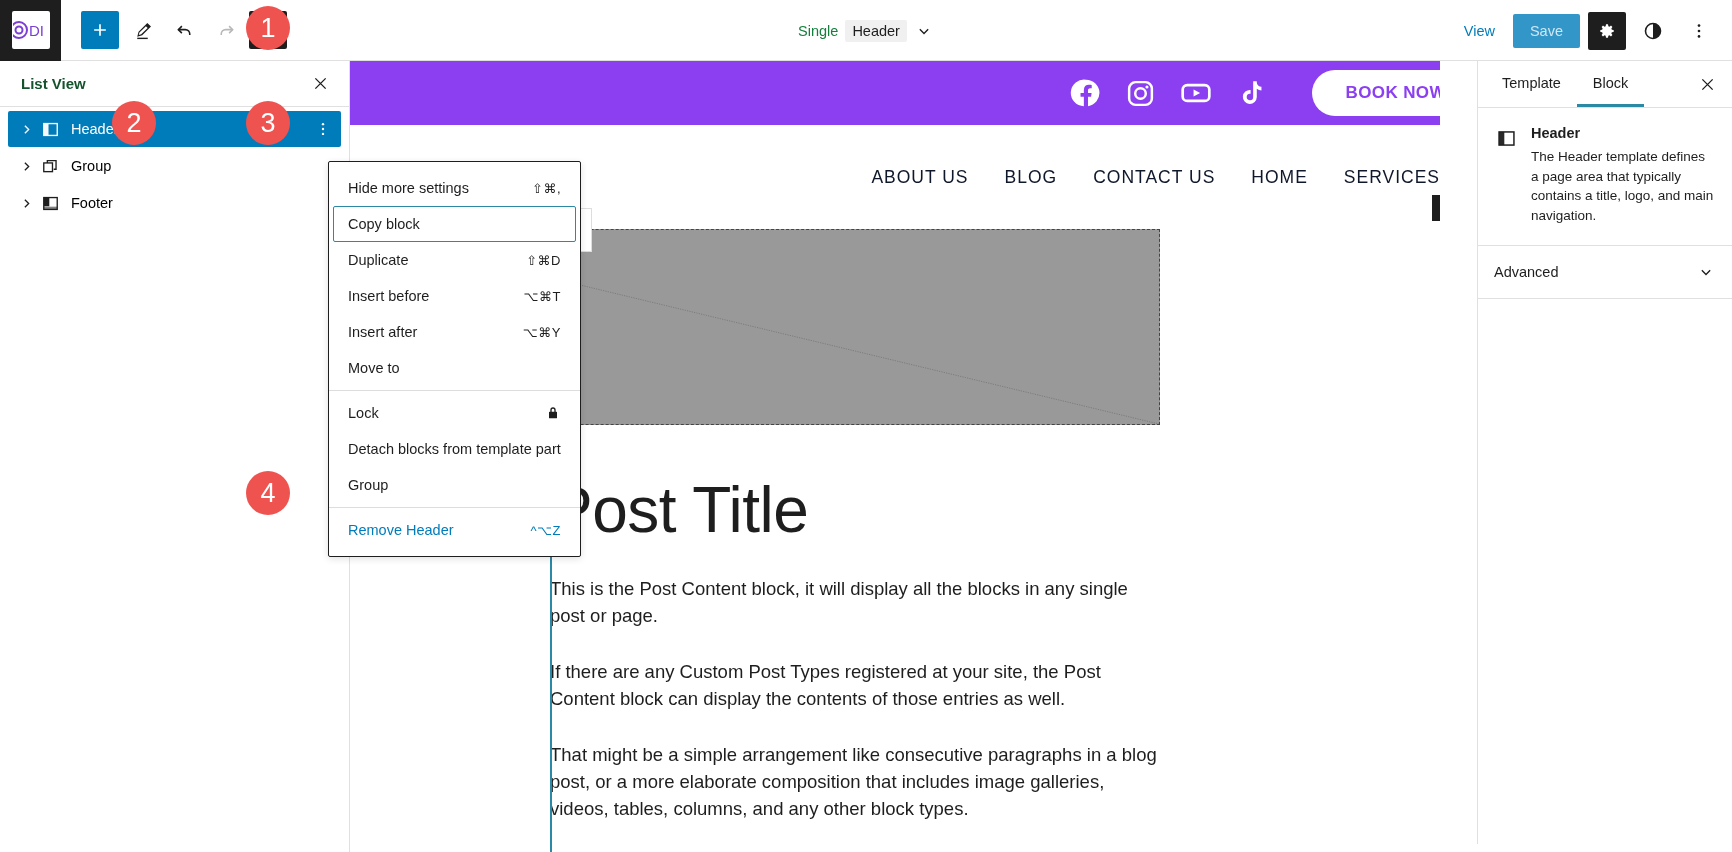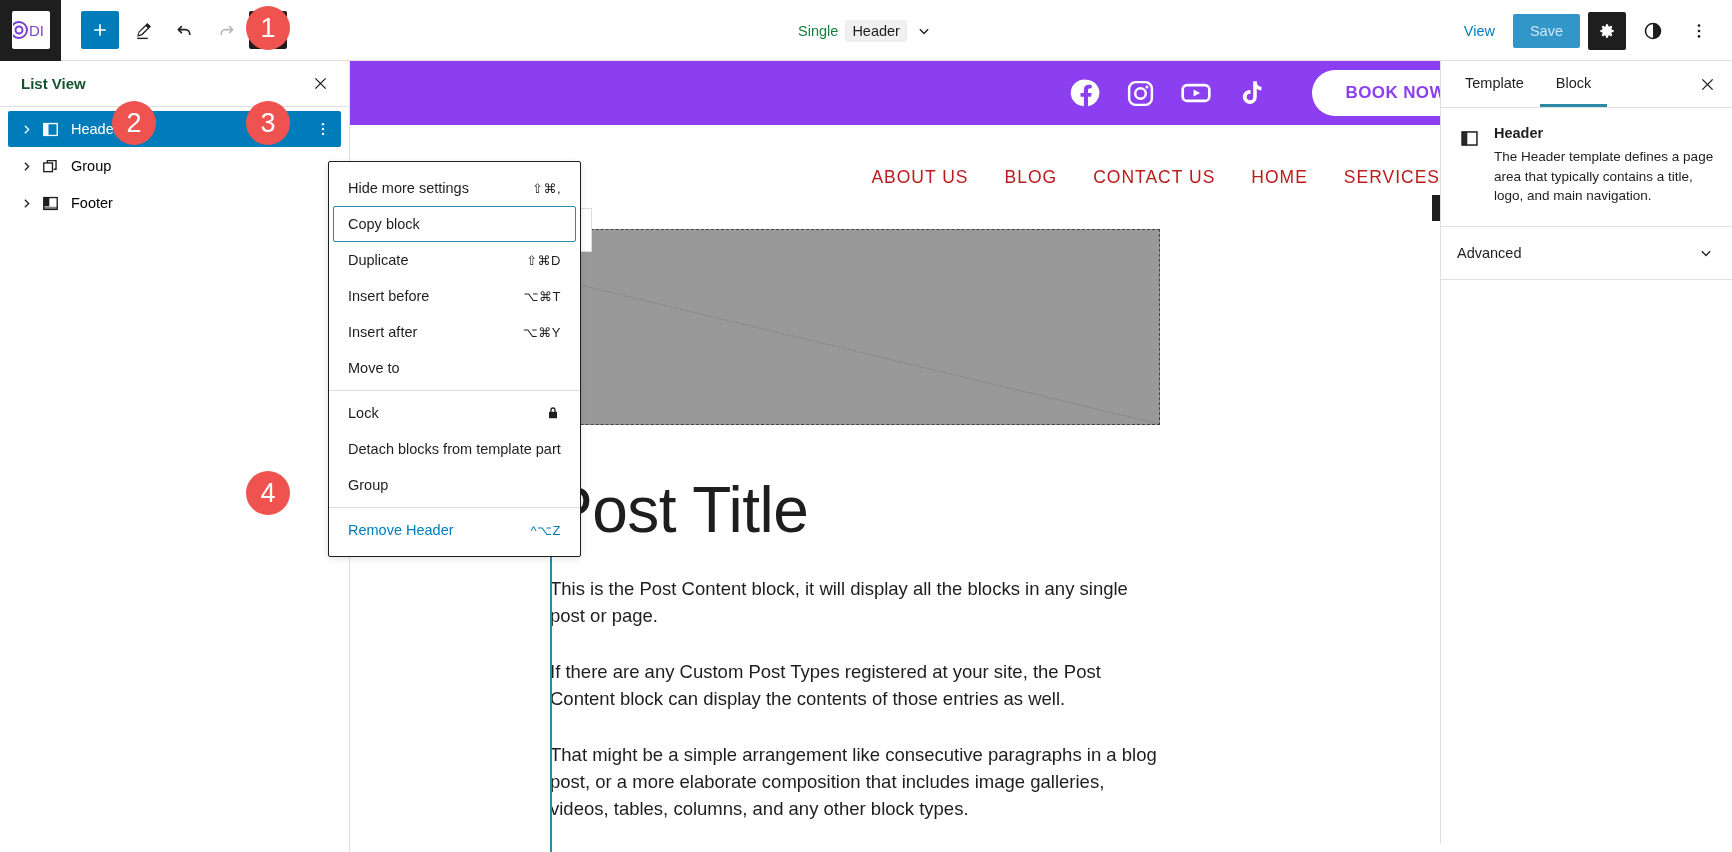--- a/index.html
+++ b/index.html
@@ -139,21 +139,21 @@
   .book-now {
     background: #fff; color: #8b3ff0; border-radius: 40px;
     padding: 13px 33px; font-size: 17px; font-weight: bold; letter-spacing: .4px;
     white-space: nowrap; cursor: pointer; margin-right: -45px;
   }
   .navbar {
     height: 80px; display: flex; align-items: center; justify-content: flex-end;
     gap: 36px; padding-right: 0; position: relative;
   }
   .navlink {
-    font-size: 17.5px; letter-spacing: 1px; color: #b91c1c; cursor: pointer; white-space: nowrap; margin-top: 25px;
+    font-size: 17.5px; letter-spacing: 1px; color: #0f172a; cursor: pointer; white-space: nowrap; margin-top: 25px;
   }
   .plus-badge {
     position: absolute; right: -18px; bottom: -16px;
     width: 26px; height: 26px; background: #1e1e1e; color: #fff;
     display: flex; align-items: center; justify-content: center;
     font-size: 19px; cursor: pointer;
   }
 
   .image-block {
     position: relative; margin: 24px 0 0 0; height: 196px;
@@ -173,21 +173,21 @@
   }
   .post-title {
     font-size: 64px; font-weight: 400; color: #1e1e1e; margin-top: 48px; letter-spacing: -.5px;
   }
   .post-para {
     font-size: 18.5px; line-height: 1.48; color: #1e1e1e; max-width: 617px; margin-top: 28px;
   }
 
   
   .rsidebar {
-    position: absolute; right: 0; top: 61px; width: 292px; bottom: 8px;
+    position: absolute; right: 0; top: 61px; width: 255px; bottom: 8px;
     background: #fff; border-left: 1px solid #e0e0e0; z-index: 20;
   }
   .rs-tabs {
     display: flex; align-items: center; height: 47px; border-bottom: 1px solid #e0e0e0;
     padding: 0 8px 0 8px; position: relative;
   }
   .rs-tab {
     padding: 0 16px; height: 46px; display: flex; align-items: center;
     font-size: 14.5px; color: #1e1e1e; cursor: pointer; border-bottom: 3px solid transparent;
   }

